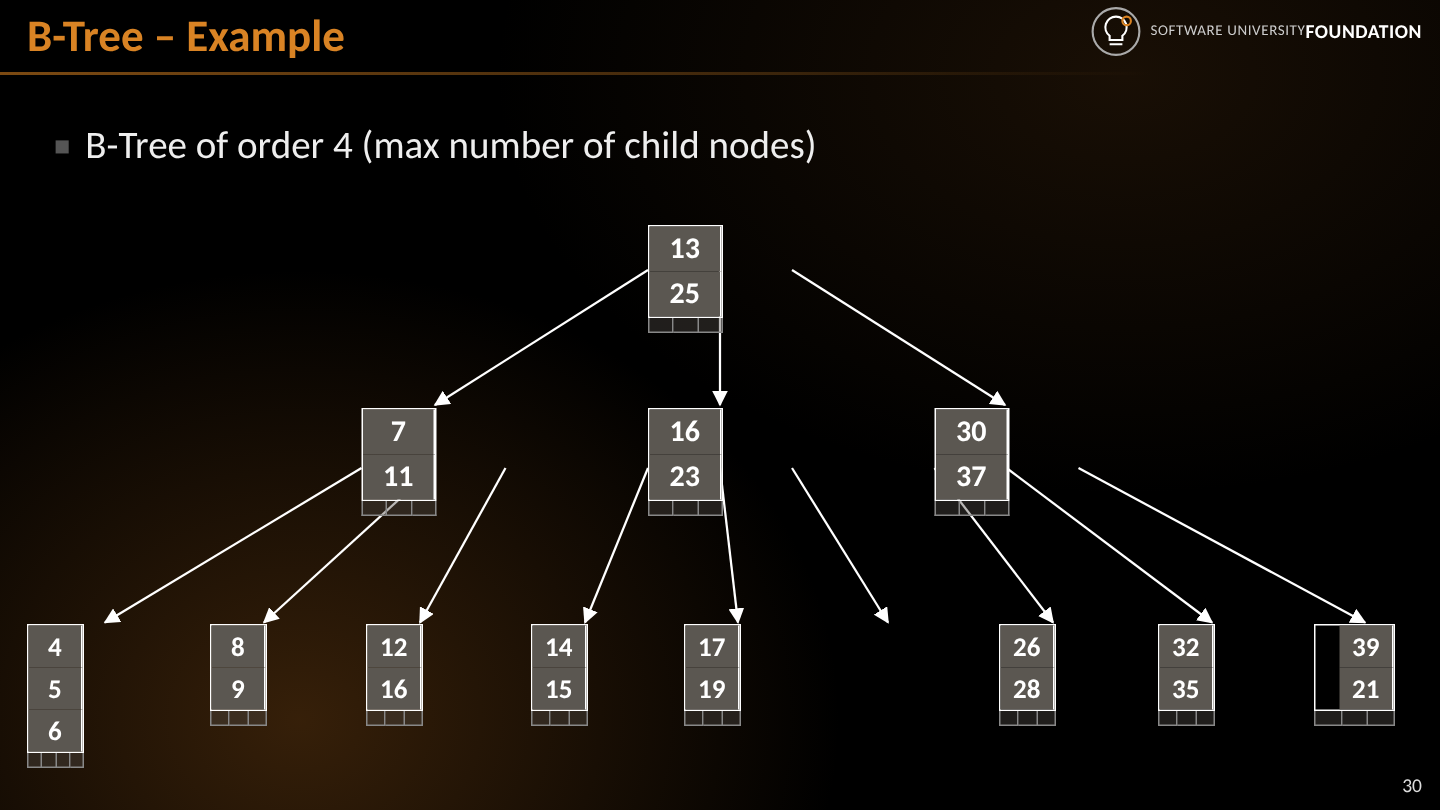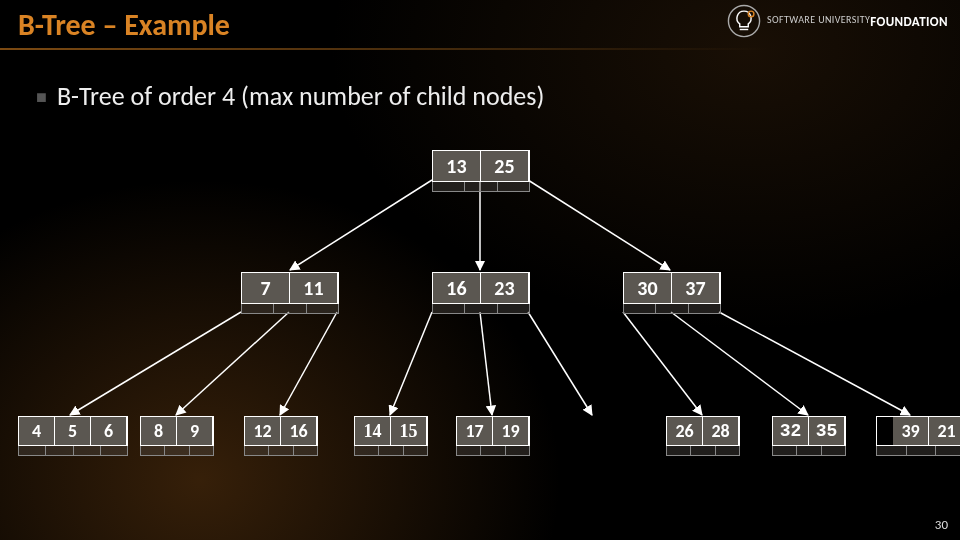--- a/index.html
+++ b/index.html
@@ -74,20 +74,21 @@
     height: 360px;
   }
   svg.edges {
     position: absolute;
     inset: 0;
   }
   .node {
     position: absolute;
     display: flex;
     border: 1px solid #fff;
+    flex-direction: column;
   }
   .node .cell {
     width: 48px;
     height: 30px;
     border-right: 1px solid #fff;
     text-align: center;
     font-size: 20px;
     font-weight: 700;
     line-height: 30px;
     color: #fff;
@@ -231,21 +232,21 @@
   </div>
   <div class="node leaf" style="left:244px; top:276px;">
     <div class="cell">12</div>
     <div class="cell">16</div>
     <div class="stubs">
         <span></span>
         <span></span>
         <span></span>
       </div>
   </div>
-  <div class="node leaf" style="left:354px; top:276px;font-family:Liberation Serif, serif;">
+  <div class="node leaf" style="left:354px; top:276px;">
     <div class="cell">14</div>
     <div class="cell">15</div>
     <div class="stubs">
         <span></span>
         <span></span>
         <span></span>
       </div>
   </div>
   <div class="node leaf" style="left:456px; top:276px;">
     <div class="cell">17</div>
@@ -258,21 +259,21 @@
   </div>
   <div class="node leaf" style="left:666px; top:276px;">
     <div class="cell">26</div>
     <div class="cell">28</div>
     <div class="stubs">
         <span></span>
         <span></span>
         <span></span>
       </div>
   </div>
-  <div class="node leaf" style="left:772px; top:276px;font-family:Liberation Mono, monospace;">
+  <div class="node leaf" style="left:772px; top:276px;">
     <div class="cell">32</div>
     <div class="cell">35</div>
     <div class="stubs">
         <span></span>
         <span></span>
         <span></span>
       </div>
   </div>
   <div class="node leaf" style="left:876px; top:276px;padding-left:16px;">
     <div class="cell">39</div>

